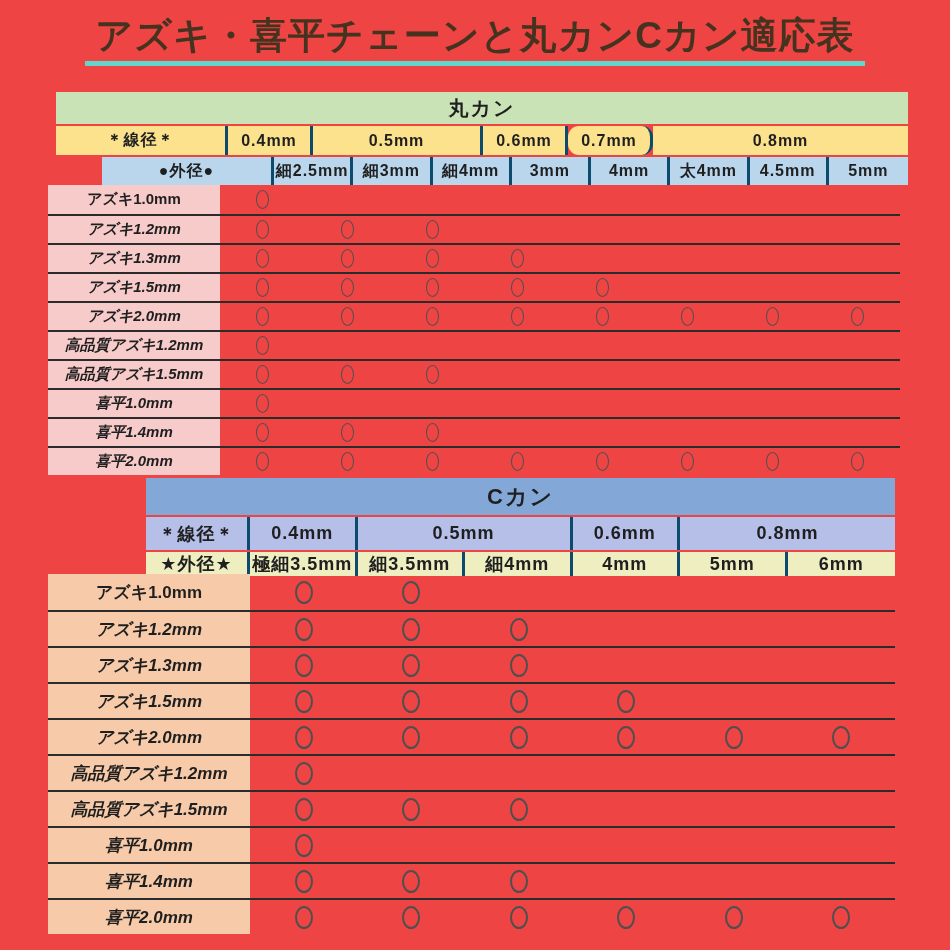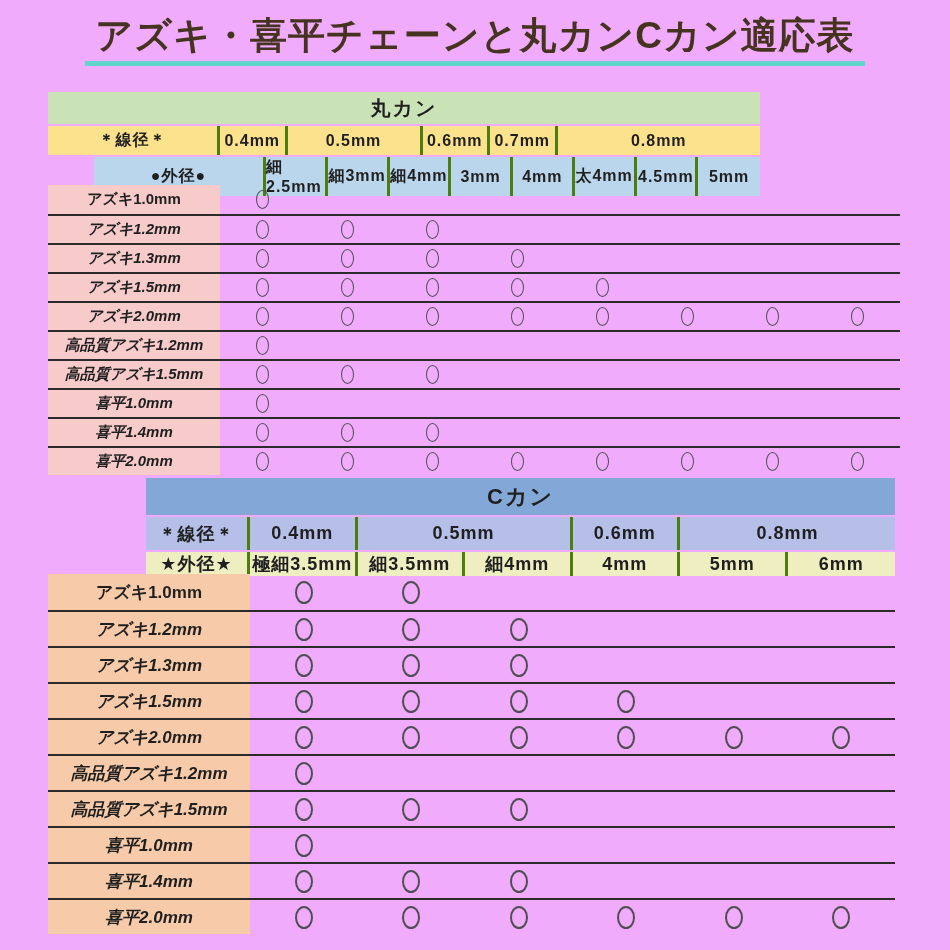--- a/index.html
+++ b/index.html
@@ -1,49 +1,49 @@
 <!DOCTYPE html>
 <html style="--title_text: #45331f; --title_underline: #63d6cb; --marukan_header_bg: #c9e3b6; --marukan_wire_bg: #fce28d; --marukan_outer_bg: #b9d6ec; --marukan_label_bg: #f8cbcb; --ckan_header_bg: #83a7d7; --ckan_wire_bg: #b5bfe7; --ckan_outer_bg: #eeeec1; --ckan_label_bg: #f7cba9; --row_line: #2b2b2b; --circle: #4f4f4f;"><head>
 <meta charset="utf-8">
 <style>
   * { box-sizing: border-box; margin: 0; padding: 0; }
   html,body { background:#ffffff; }
   .page {
     position: relative;
     width: 950px;
     height: 950px;
-    background: #f0abfc;
+    background: #ef4444;
     overflow: hidden;
     font-family: "Liberation Sans", "DejaVu Sans", sans-serif;
     font-weight: 700;
     color: #1f1f1f;
   }
   
   .title-wrap { padding-top: 14px; text-align: center; }
   .title {
     display: inline-block;
     font-size: 37px;
     line-height: 1.2;
     color: var(--title_text, #45331f);
     border-bottom: 5px solid var(--title_underline, #63d6cb);
     padding: 0 10px 3px 10px;
     letter-spacing: 1px;
   }
   
   .cell { display: flex; align-items: center; justify-content: center; }
   .hrow { margin-top: 2px; }
-  .hrow .cell { border-right: 3px solid #4d7c0f; }
+  .hrow .cell { border-right: 3px solid #0c4a6e; }
   .hrow .cell:last-child { border-right: none; }
   .tbody { }
   .trow { display: grid; }
   .trow + .trow { border-top: 2px solid var(--row_line, #2b2b2b); font-style: italic; }
   .circle { display: inline-block; border-radius: 50%; background: transparent; }
   
   .table1 { margin: 26px 0 0 48px; width: 852px; }
-  .t1-grid { display: grid; grid-template-columns: 172px repeat(8, 1fr); width: 712px; }
+  .t1-grid { display: grid; grid-template-columns: 172px repeat(8, 1fr); width: 852px; margin-left: 8px; }
   .t1-title-row .cell {
     grid-column: span 9;
     height: 32px;
     background: var(--marukan_header_bg, #c9e3b6);
     font-size: 20px;
     letter-spacing: 2px;
   }
   #t1-wire-row { height: 29px; }
   #t1-wire-row .cell { background: var(--marukan_wire_bg, #fce28d); font-size: 16px; letter-spacing: 1px; }
   #t1-outer-row { height: 28px; padding-left: 46px; }
@@ -80,21 +80,21 @@
 
   <section class="table1">
     <div class="t1-grid t1-title-row">
       <div class="cell">丸カン</div>
     </div>
     <div class="t1-grid hrow" id="t1-wire-row">
       <div class="cell label">＊線径＊</div>
     <div class="cell" style="grid-column: span 1;">0.4mm</div>
         <div class="cell" style="grid-column: span 2;">0.5mm</div>
         <div class="cell" style="grid-column: span 1;">0.6mm</div>
-        <div class="cell" style="grid-column: span 1;">0.7mm</div>
+        <div class="cell" style="grid-column: span 1; border-radius: 11px;">0.7mm</div>
         <div class="cell" style="grid-column: span 3;">0.8mm</div>
       </div>
     <div class="t1-grid hrow" id="t1-outer-row">
       <div class="cell label">●外径●</div>
     <div class="cell">細2.5mm</div>
         <div class="cell">細3mm</div>
         <div class="cell">細4mm</div>
         <div class="cell">3mm</div>
         <div class="cell">4mm</div>
         <div class="cell">太4mm</div>

